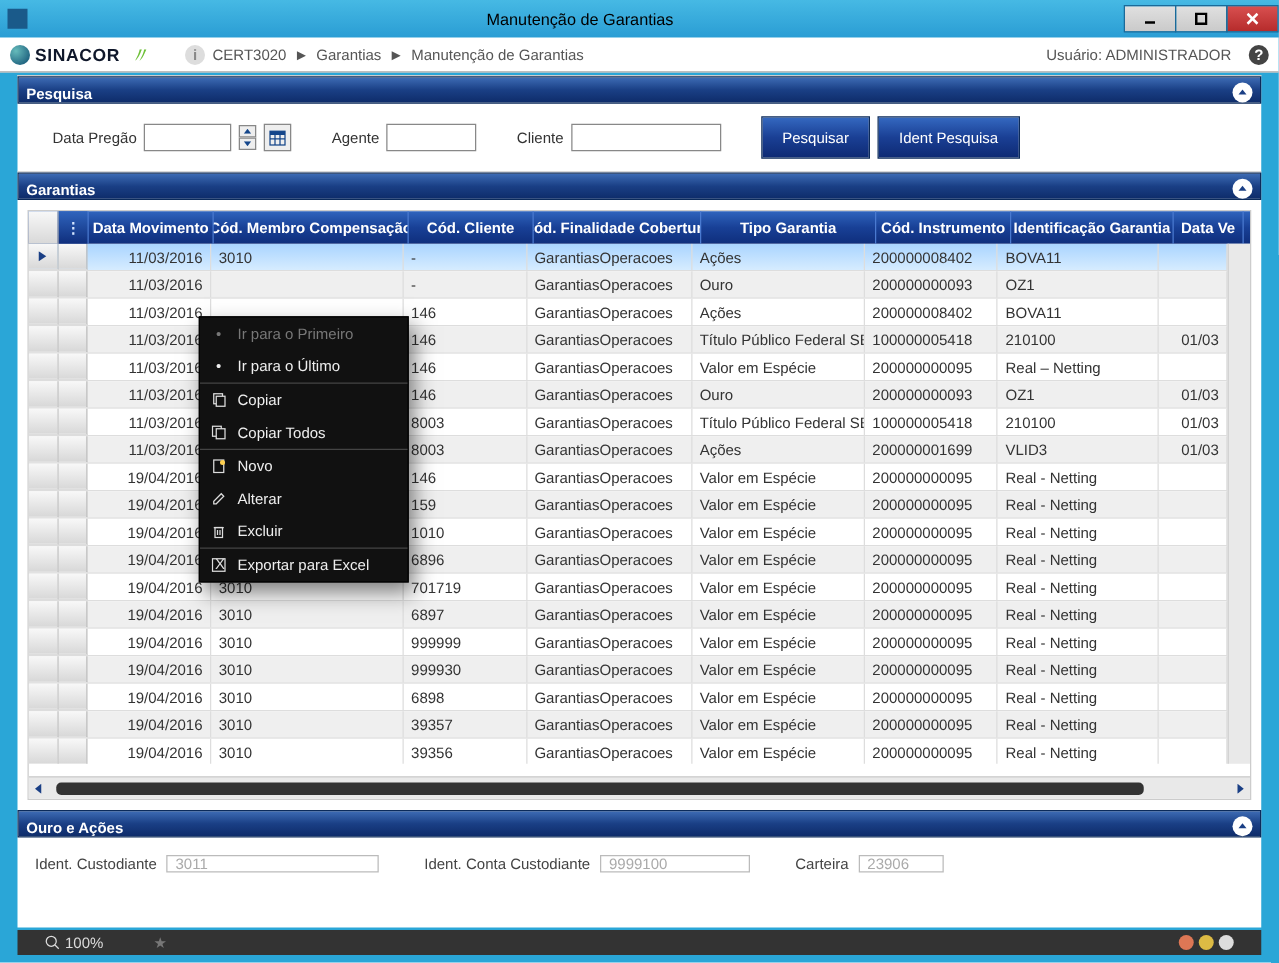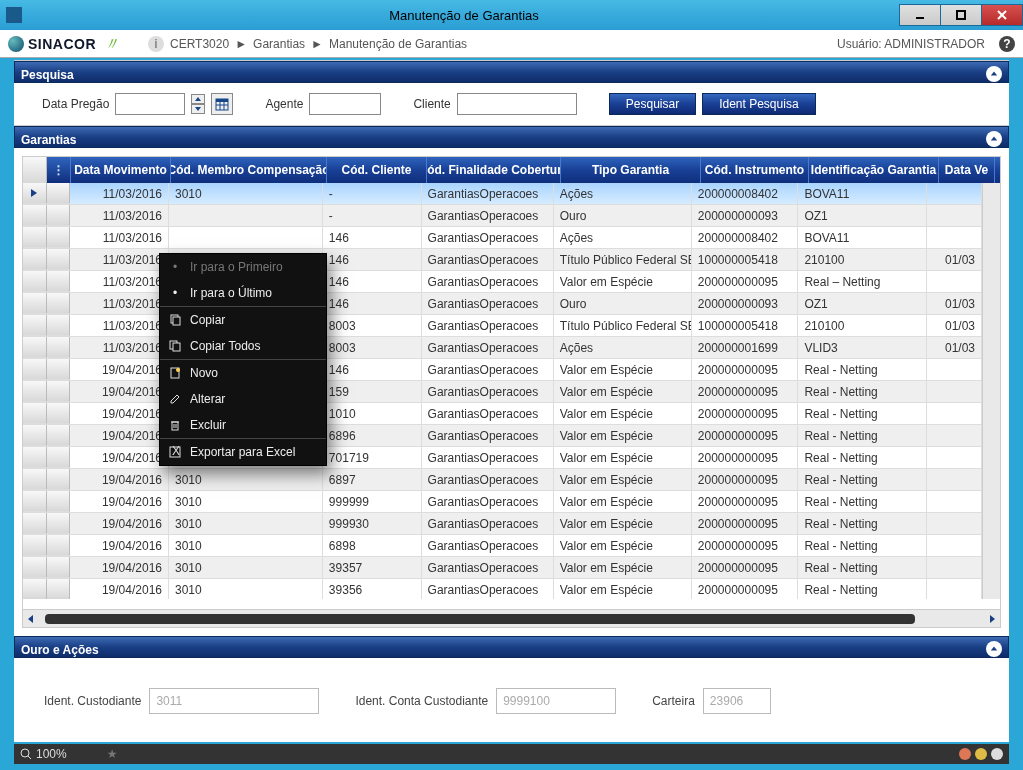--- a/index.html
+++ b/index.html
@@ -33,21 +33,21 @@
 .bar { height:22px; background:linear-gradient(#3d6bb4,#1a3f85 50%,#0e2c6a); border:1px solid #0b2a5a; display:flex; align-items:flex-end; padding:0 6px; color:#fff; font-weight:bold; }
 .bar .togg { width:16px; height:16px; border-radius:50%; background:#fff; display:flex; align-items:center; justify-content:center; }
 .bar .togg svg{ width:8px; height:8px; }
 .searchpanel { padding:10px 28px; display:flex; align-items:center; gap:6px; border-bottom:1px solid #ccc; }
 .searchpanel label { color:#333; }
 .searchpanel input[type=text]{ height:22px; border:1px solid #888; padding:0 4px; }
 .spinbtns { display:inline-flex; flex-direction:column; }
 .spinbtns .sp { width:14px; height:10px; background:#eee; border:1px solid #888; display:flex; align-items:center; justify-content:center; }
 .datebtn { width:22px; height:22px; border:1px solid #888; background:#eee; display:flex; align-items:center; justify-content:center; }
 
-.btn { height:22px; padding:0 16px; border:1px solid #0b2a5a; background:linear-gradient(#3468c0,#1a3f94 50%,#0e2a74); color:#fff; display:inline-flex; align-items:center; }
+.btn { height:34px; padding:0 16px; border:1px solid #0b2a5a; background:linear-gradient(#3468c0,#1a3f94 50%,#0e2a74); color:#fff; display:inline-flex; align-items:center; }
 
 
 .grid { padding:8px; }
 .gridbox { border:1px solid #ccc; height:472px; position:relative; background:#fff; }
 .ghead { display:flex; height:26px; background:linear-gradient(#2f64bd,#184096 50%,#0f2e7c); color:#fff; font-weight:bold; }
 .gh { border-right:1px solid #4a7ad0; display:flex; align-items:center; justify-content:center; padding:0 4px; white-space:nowrap; overflow:hidden; }
 .rowsel{ width:24px; background:linear-gradient(#f8f8f8,#d8d8d8); border-right:1px solid #bbb; border-bottom:1px solid #ddd; }
 .w0{width:24px;} .w1{width:100px;} .w2{width:156px;} .w3{width:100px;} .w4{width:134px;} .w5{width:140px;} .w6{width:108px;} .w7{width:130px;} .w8{width:56px;}
 .gbody { position:absolute; top:26px; left:0; right:18px; bottom:28px; overflow:hidden; }
 .row { display:flex; height:22px; border-bottom:1px solid #ddd; background:#fff; }
@@ -62,26 +62,26 @@
 .hscroll .arrow { width:16px; height:16px; display:flex; align-items:center; justify-content:center; }
 
 
 .ctx { position:absolute; left:145px; top:192px; width:168px; background:#111; border:1px solid #000; z-index:10; box-shadow:4px 8px 16px rgba(0,0,0,.5); }
 .ctx-item{ height:26px; display:flex; align-items:center; gap:8px; padding:0 8px; color:#eee; position:relative; }
 .ctx-item.disabled{ color:#777; }
 .ctx-sep{ height:1px; background:#444; }
 .ctx-item .icn{ width:14px; height:14px; display:flex; align-items:center; justify-content:center; }
 
 
-.botpanel { padding:30px; display:flex; align-items:center; gap:8px; }
+.botpanel { padding:14px; display:flex; align-items:center; gap:8px; }
 .botpanel label{ color:#444; }
-.botpanel input{ height:26px; border:1px solid #bbb; background:#fff; color:#aaa; padding:0 6px; }
-
-
-.status { position:absolute; left:14px; right:14px; bottom:6px; height:20px; background:#333333; display:flex; align-items:center; padding:0 6px; color:#ddd; }
+.botpanel input{ height:14px; border:1px solid #bbb; background:#fff; color:#aaa; padding:0 6px; }
+
+
+.status { position:absolute; left:14px; right:14px; bottom:6px; height:20px; background:#333333; display:flex; align-items:center; padding:0 22px; color:#ddd; }
 .status .right{ margin-left:auto; display:flex; gap:4px;}
 .status .dot{ width:12px; height:12px; border-radius:50%; }
 .look{ display:flex; align-items:center; gap:4px;}
 </style>
 </head>
 <body>
 
 <div class="titlebar">
   <div class="appicon"></div>
   <div class="title">Manutenção de Garantias</div>

